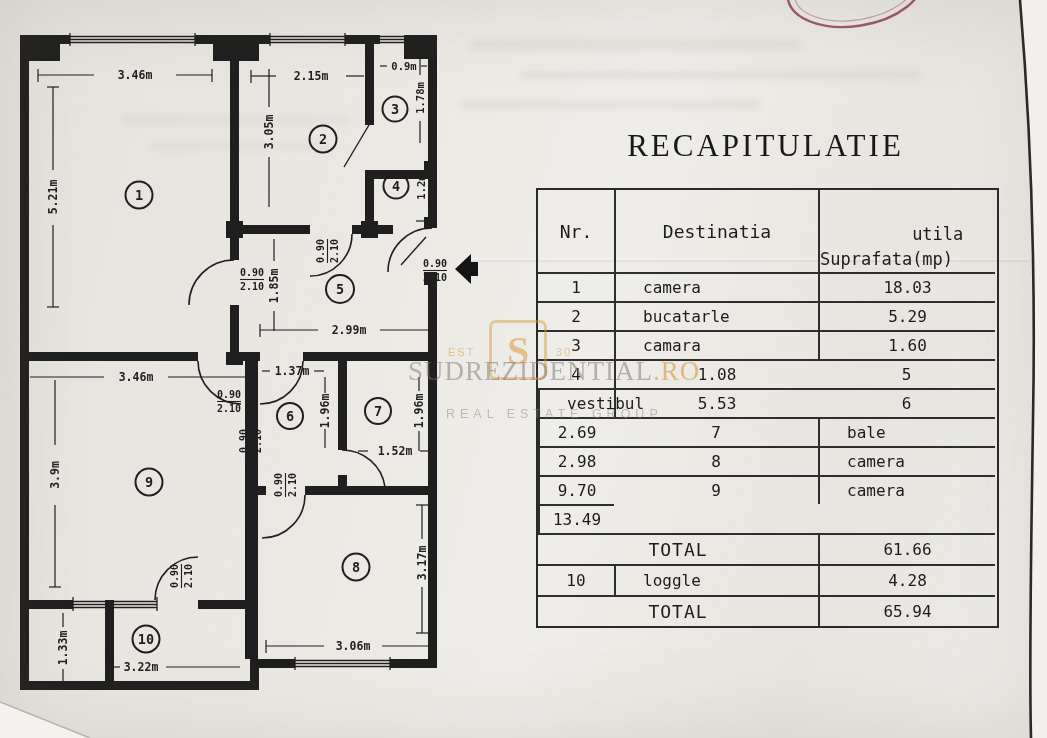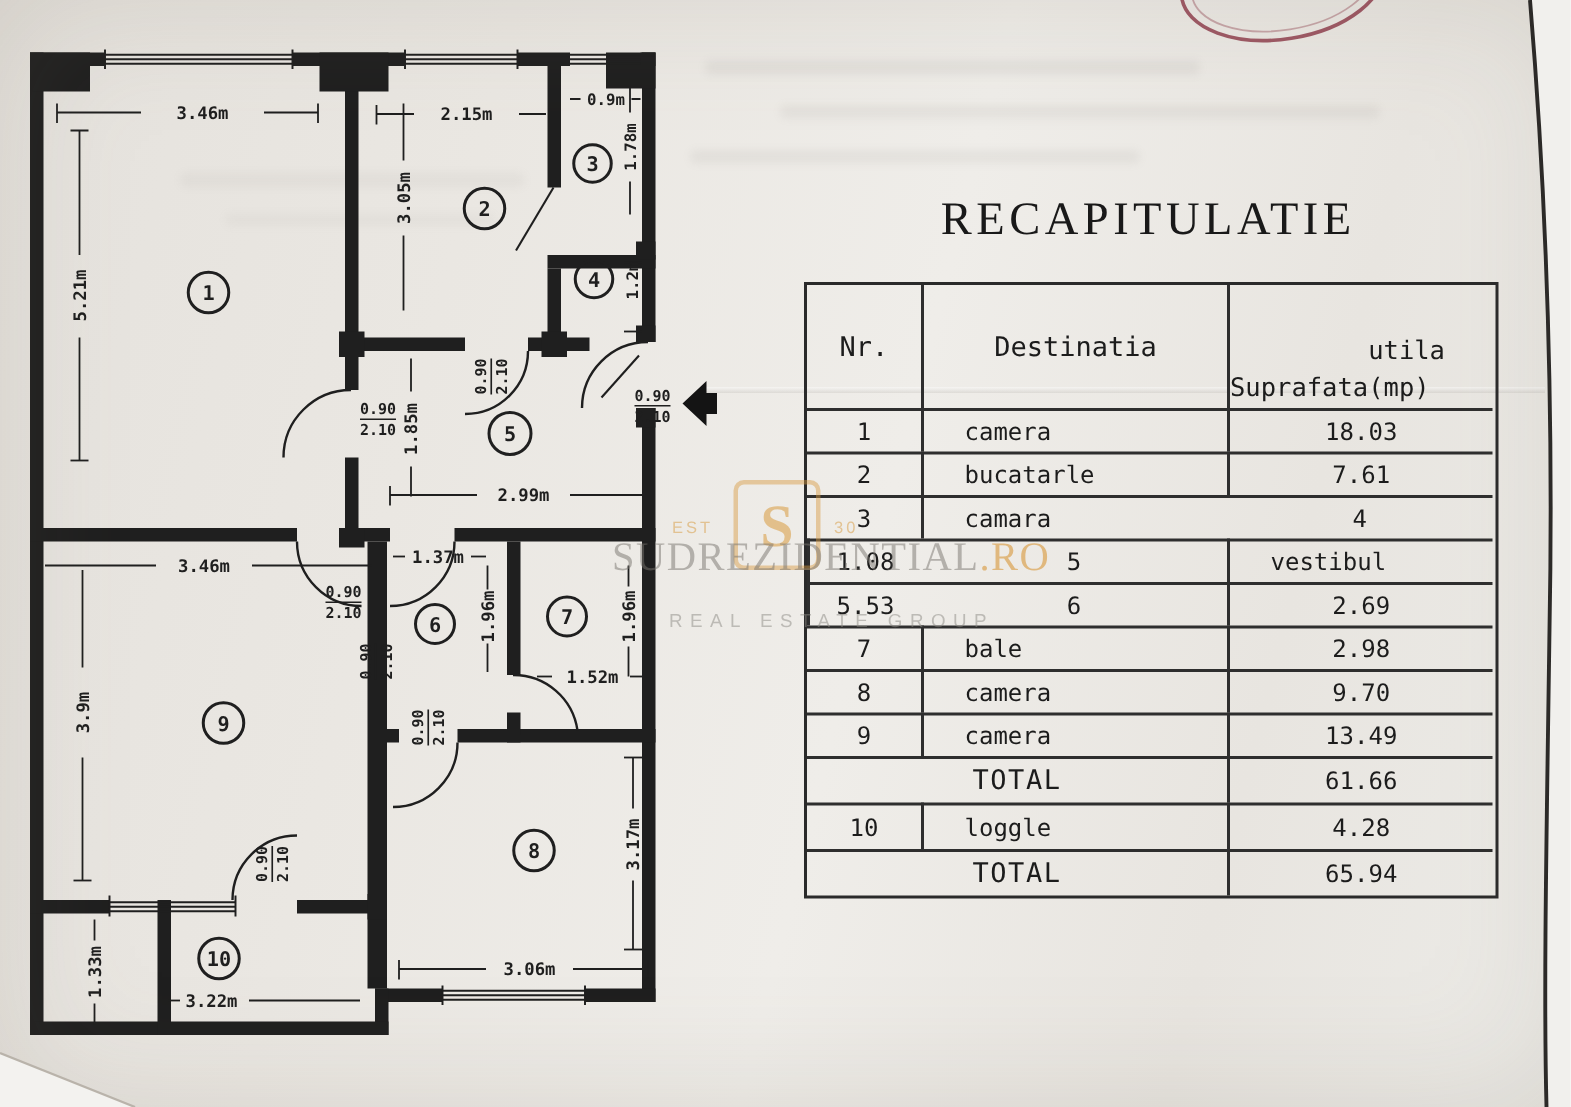--- a/index.html
+++ b/index.html
@@ -320,24 +320,25 @@
       <span>Suprafata</span>
       <span>utila (mp)</span>
     </div>
 
     <div class="cell row c-first ctr">1</div>
     <div class="cell row lft">camera</div>
     <div class="cell row ctr">18.03</div>
 
     <div class="cell row c-first ctr">2</div>
     <div class="cell row lft">bucatarle</div>
-    <div class="cell row ctr">7.61</div>
+    <div class="cell row ctr">5.29</div>
 
     <div class="cell row c-first ctr">3</div>
     <div class="cell row lft">camara</div>
+    <div class="cell row ctr">1.60</div>
 
     <div class="cell row c-first ctr">4</div>
     <div class="cell row ctr">1.08</div>
 
     <div class="cell row c-first ctr">5</div>
     <div class="cell row lft">vestibul</div>
     <div class="cell row ctr">5.53</div>
 
     <div class="cell row c-first ctr">6</div>
     <div class="cell row ctr">2.69</div>

